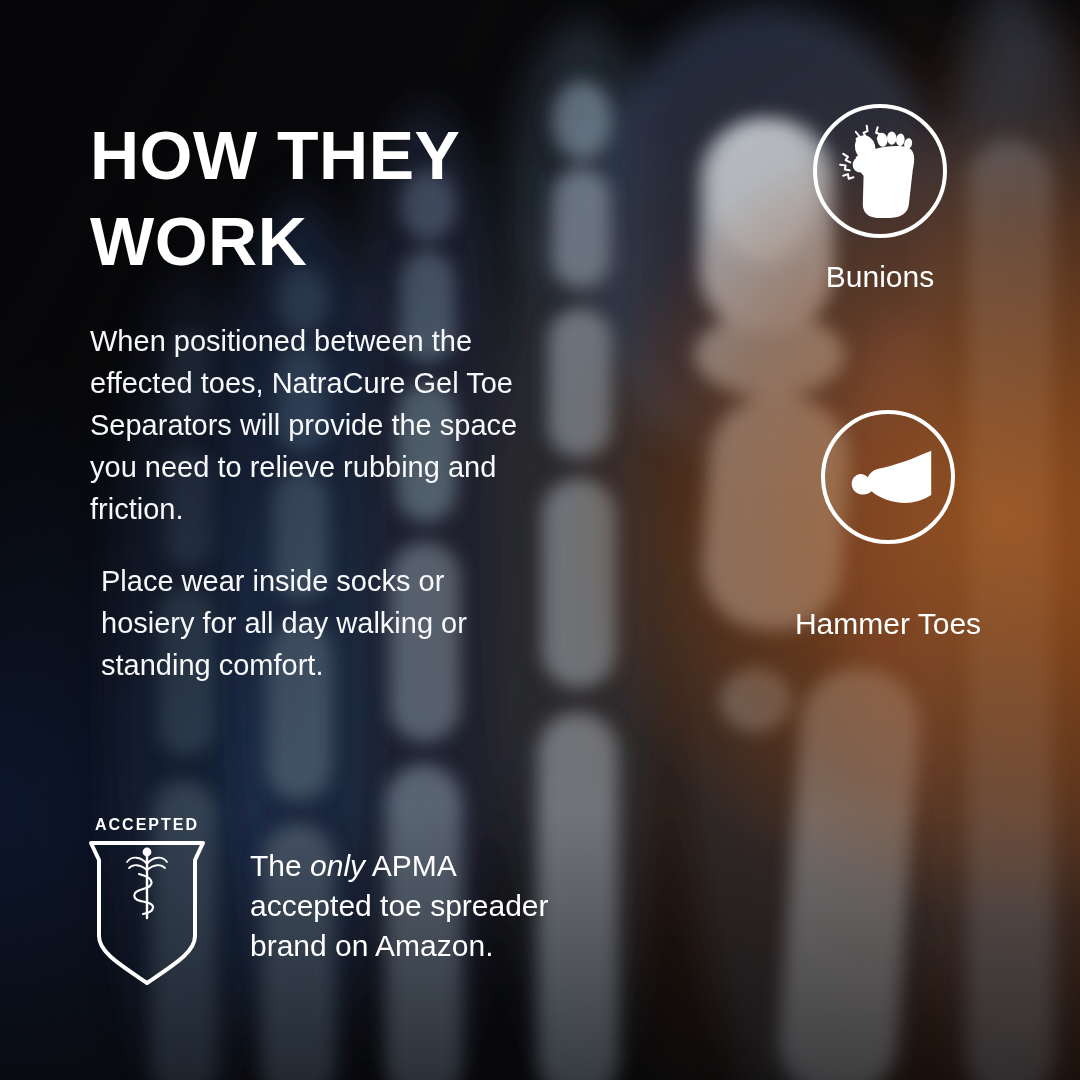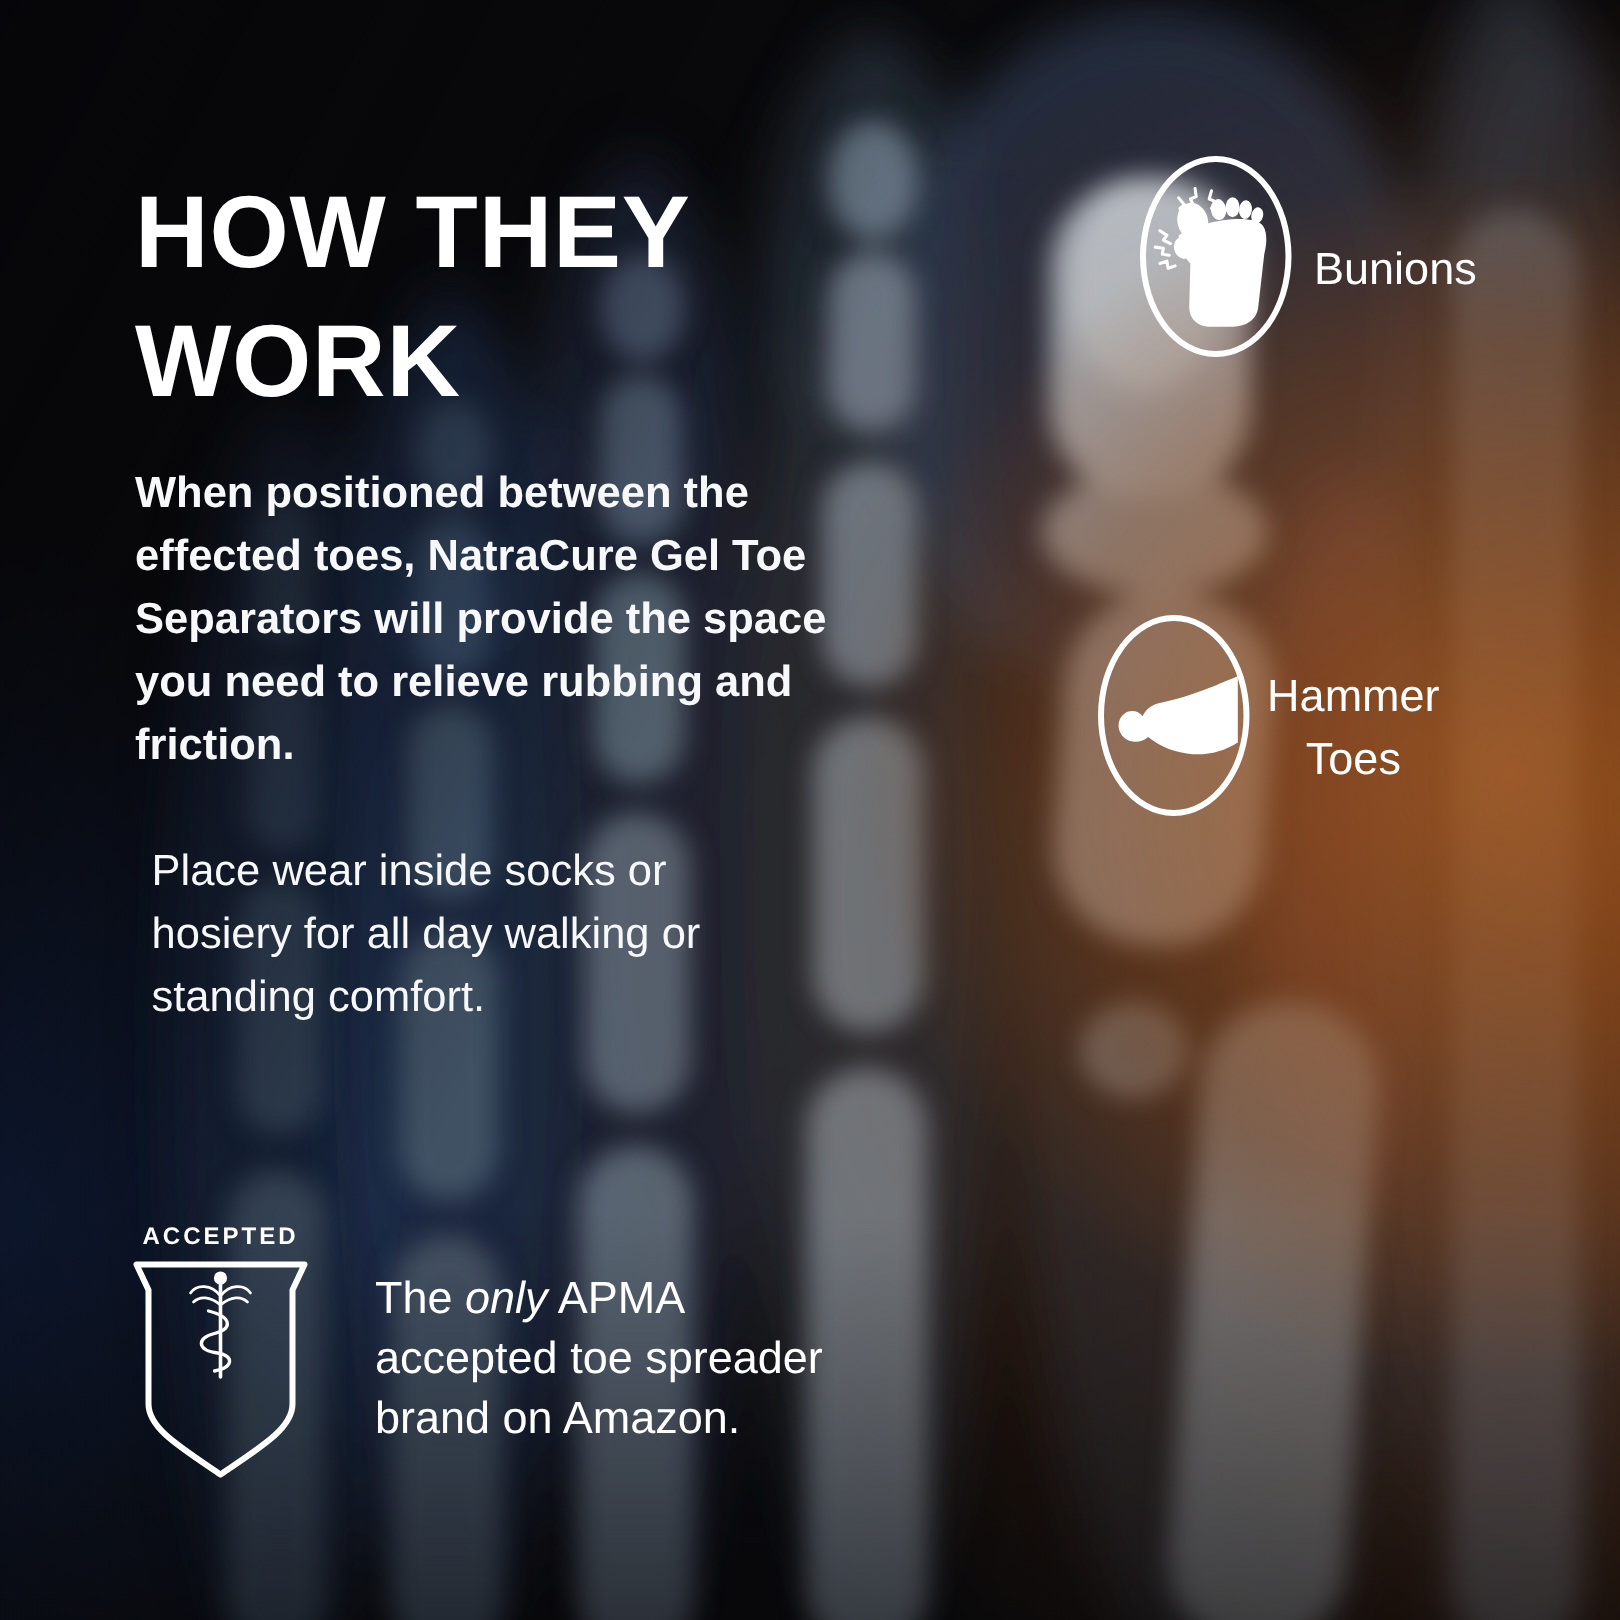--- a/index.html
+++ b/index.html
@@ -18,25 +18,25 @@
     position:absolute; inset:0; z-index:1; pointer-events:none;
     background:
       linear-gradient(118deg, rgba(6,6,9,0.92) 0%, rgba(6,6,9,0.55) 18%, rgba(6,6,9,0) 42%),
       radial-gradient(560px 520px at 1005px 515px, rgba(205,100,18,0.55), rgba(150,70,14,0.30) 55%, rgba(150,70,14,0) 78%),
       radial-gradient(1000px 900px at 1080px 600px, rgba(110,52,14,0.45), rgba(110,52,14,0) 72%),
       linear-gradient(to top, rgba(8,8,10,0.55), rgba(8,8,10,0) 25%);
   }
   .layer { position:absolute; z-index:2; }
   .title { left:90px; top:112px; width:480px; font-size:68px; line-height:86px; font-weight:700; letter-spacing:0.5px; }
   .para  { font-size:29px; line-height:42px; font-weight:400; color:#f7f8fa; }
-  .p1 { left:90px; top:308px; width:470px;font-weight:bold; }
+  .p1 { left:90px; top:320px; width:470px; }
   .p2 { left:101px; top:560px; width:400px; }
-  .cond { width:240px; display:flex; flex-direction:row; align-items:center; }
+  .cond { width:240px; display:flex; flex-direction:column; align-items:center; }
   .cond-1 { left:760px; top:104px; }
-  .cond-2 { left:732px; top:410px; }
+  .cond-2 { left:768px; top:410px;gap:41px; }
   .cond-3 { left:760px; top:736px; }
   .ring {
     width:134px; height:134px; border:4px solid #ffffff; border-radius:50%;
     display:flex; align-items:center; justify-content:center;
   }
   .cond-label { margin-top:18px; width:190px; text-align:center; font-size:30px; line-height:42px; }
   .accepted { left:85px; top:816px; width:124px; text-align:center; font-size:16px; font-weight:700; letter-spacing:2px; }
   .shield { left:85px; top:838px; }
   .org {
     left:91px; top:906px; width:112px; text-align:center;

